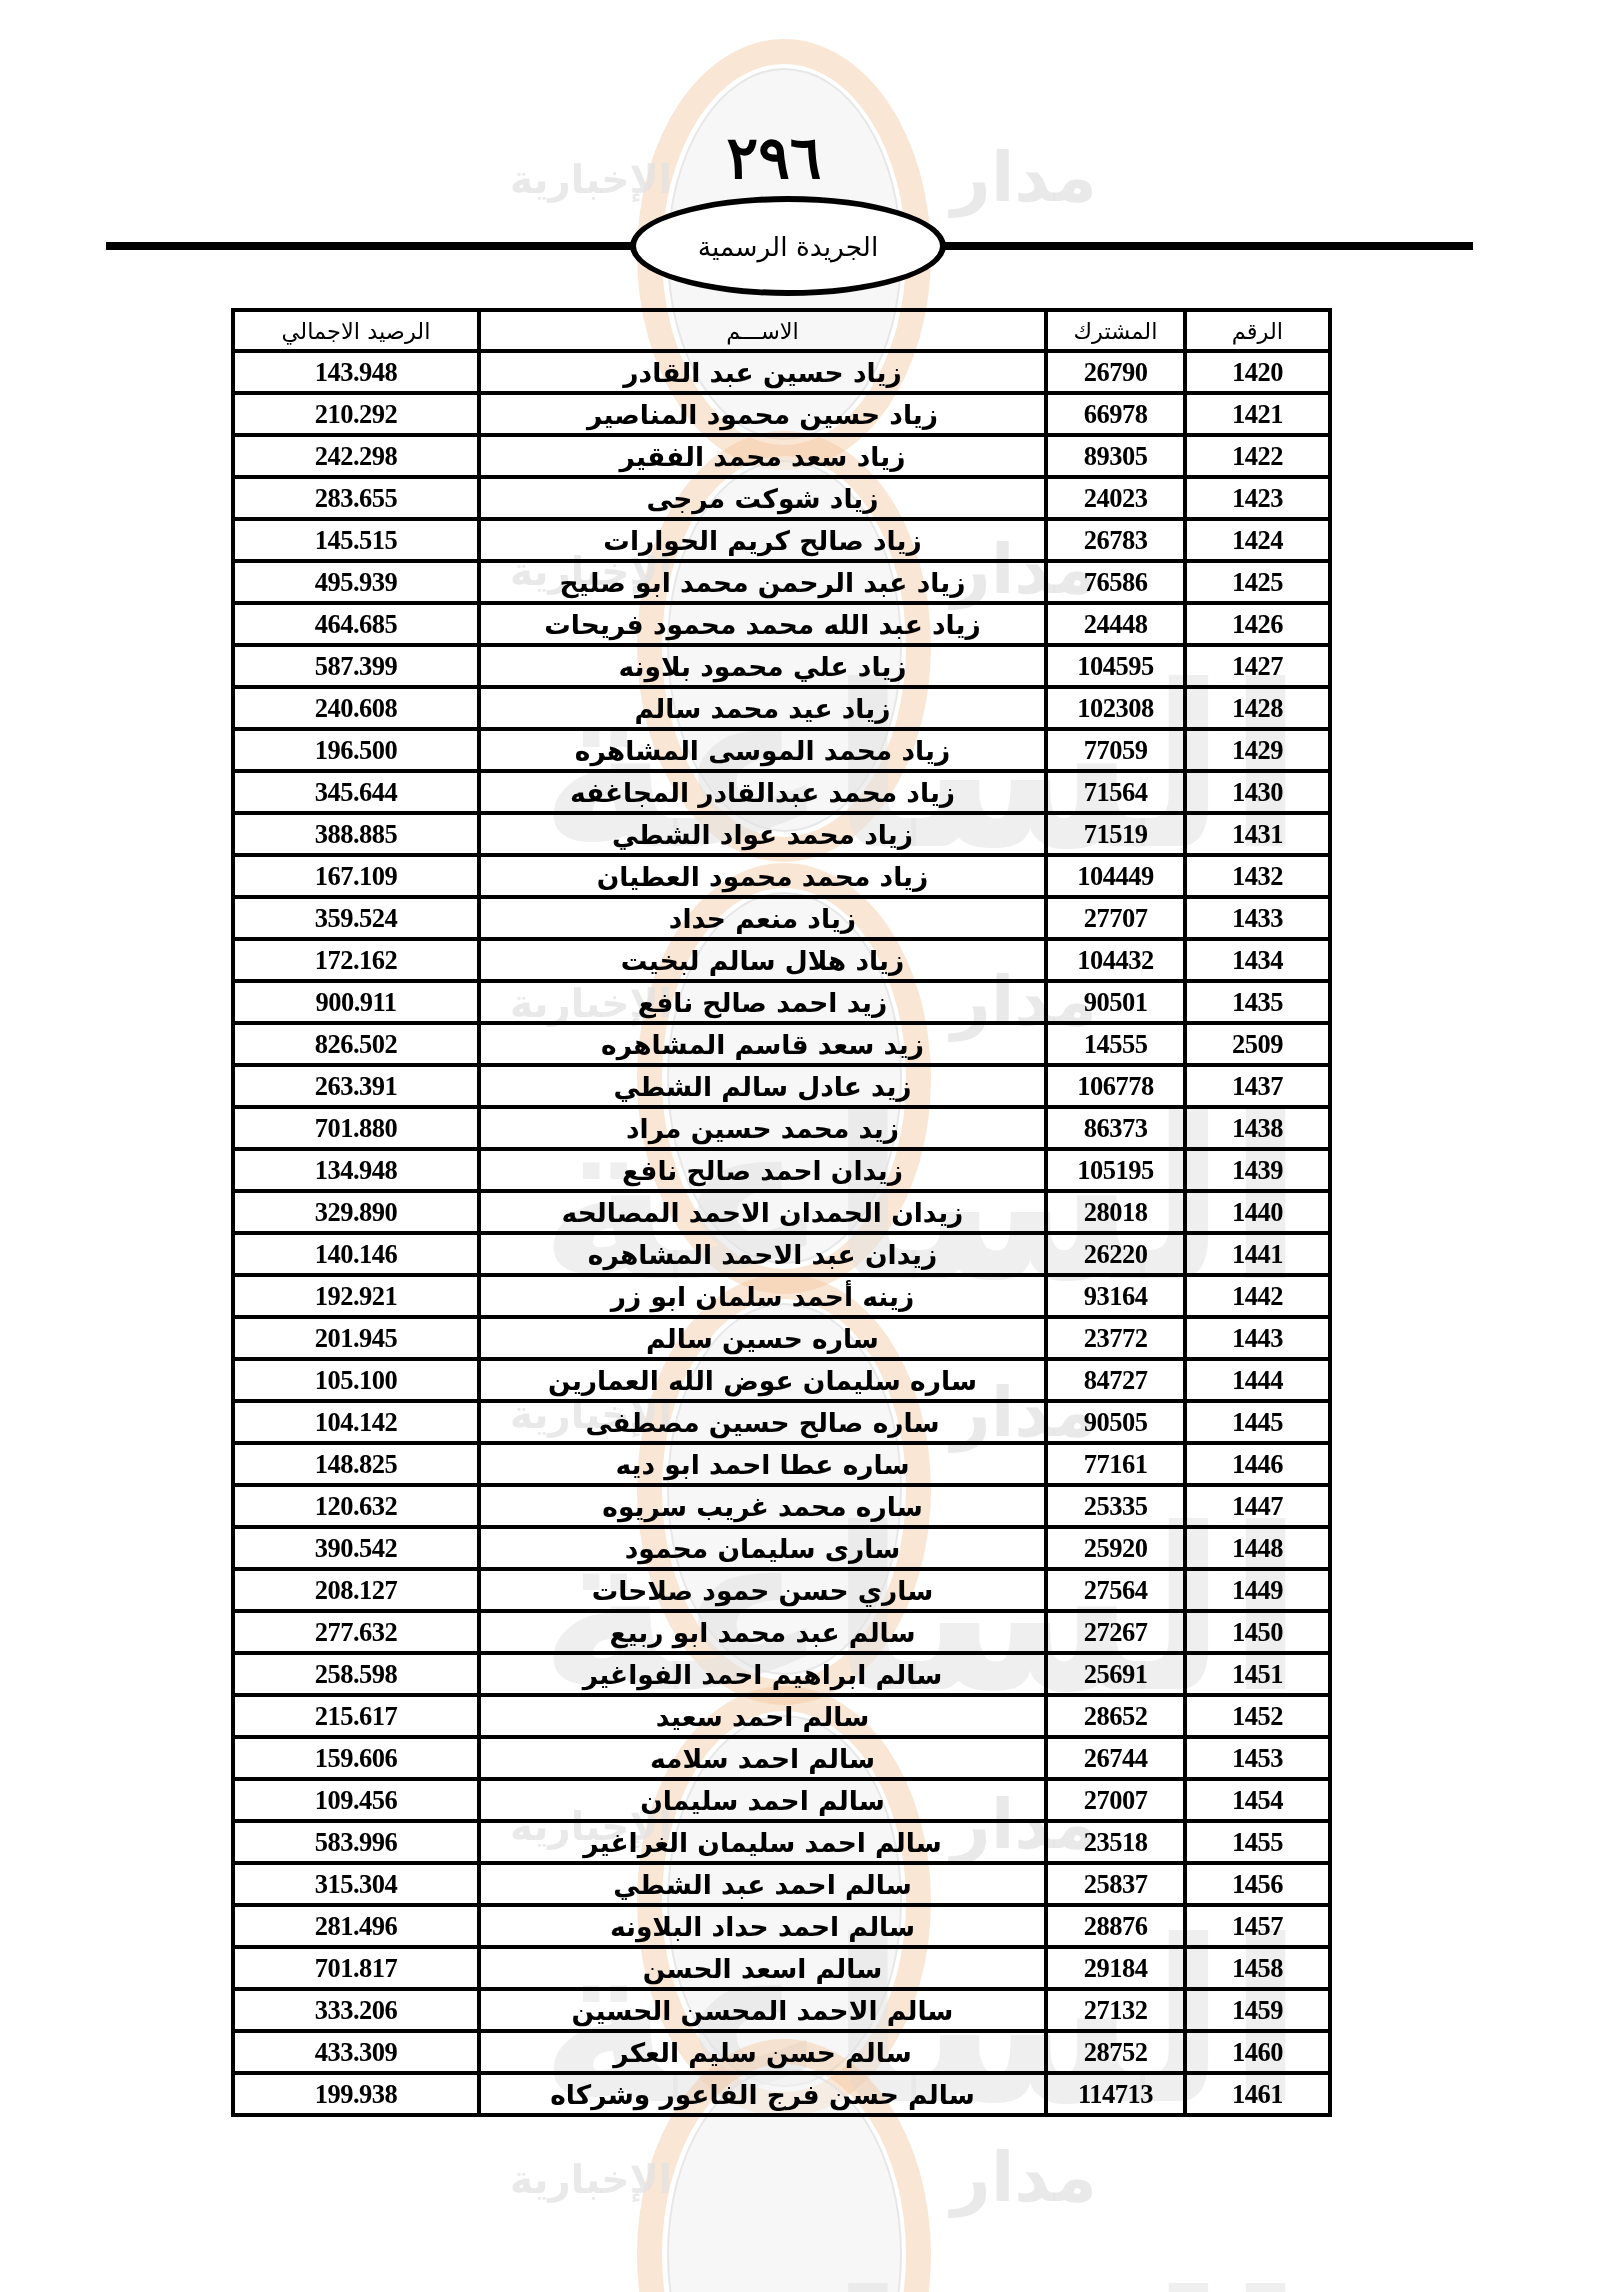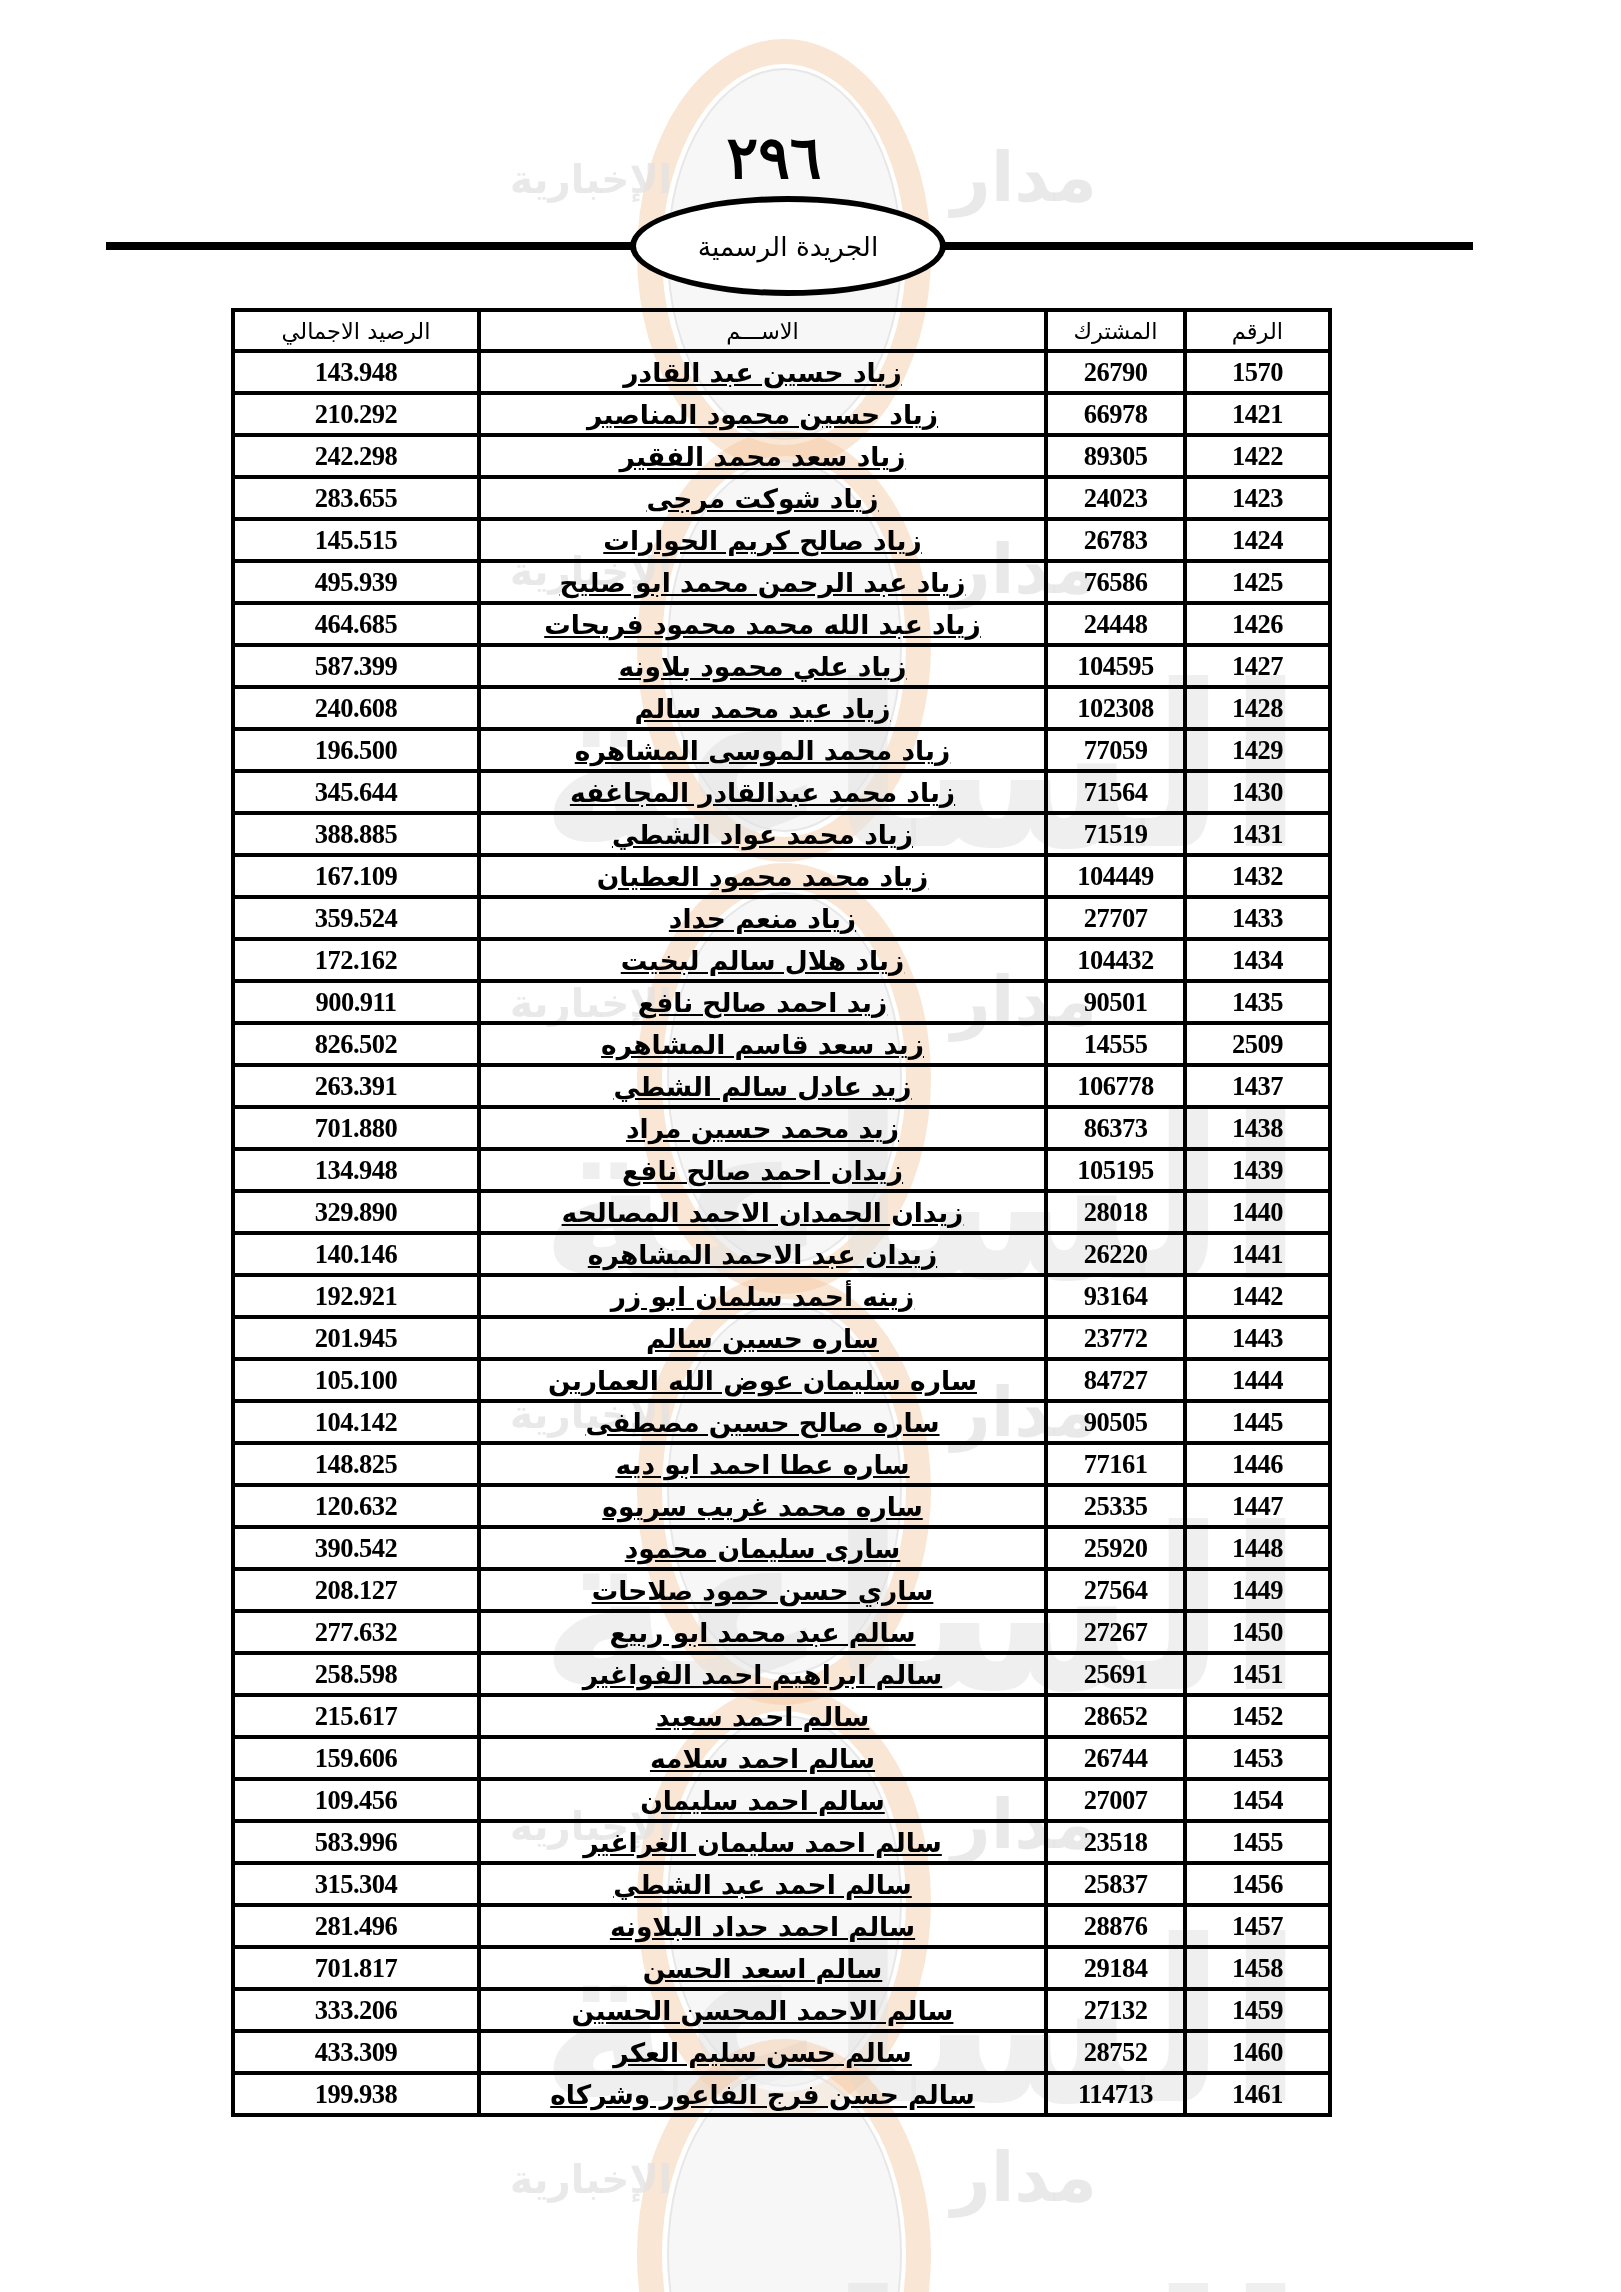--- a/index.html
+++ b/index.html
@@ -166,21 +166,20 @@
       height: 42px;
     }
     td.num {
       font-family: "Liberation Serif", "DejaVu Serif", serif;
       font-size: 29px;
       letter-spacing: -0.5px;
     }
     td.name {
       font-family: "DejaVu Sans", sans-serif;
       font-size: 22.5px;
-      text-decoration: underline;
     }
     col.c-raqam { width: 145px; }
     col.c-mushtarak { width: 139px; }
     col.c-name { width: 567px; }
     col.c-balance { width: 246px; }
   </style>
 </head>
 <body>
 
 <div class="wm" style="top:39px;">
@@ -242,21 +241,21 @@
     <thead>
       <tr>
         <th>الرقم</th>
         <th>المشترك</th>
         <th>الاســـم</th>
         <th>الرصيد الاجمالي</th>
       </tr>
     </thead>
     <tbody id="ledger-body">
     <tr>
-          <td class="num">1570</td>
+          <td class="num">1420</td>
           <td class="num">26790</td>
           <td class="name">زياد حسين عبد القادر</td>
           <td class="num">143.948</td>
         </tr>
         <tr>
           <td class="num">1421</td>
           <td class="num">66978</td>
           <td class="name">زياد حسين محمود المناصير</td>
           <td class="num">210.292</td>
         </tr>

